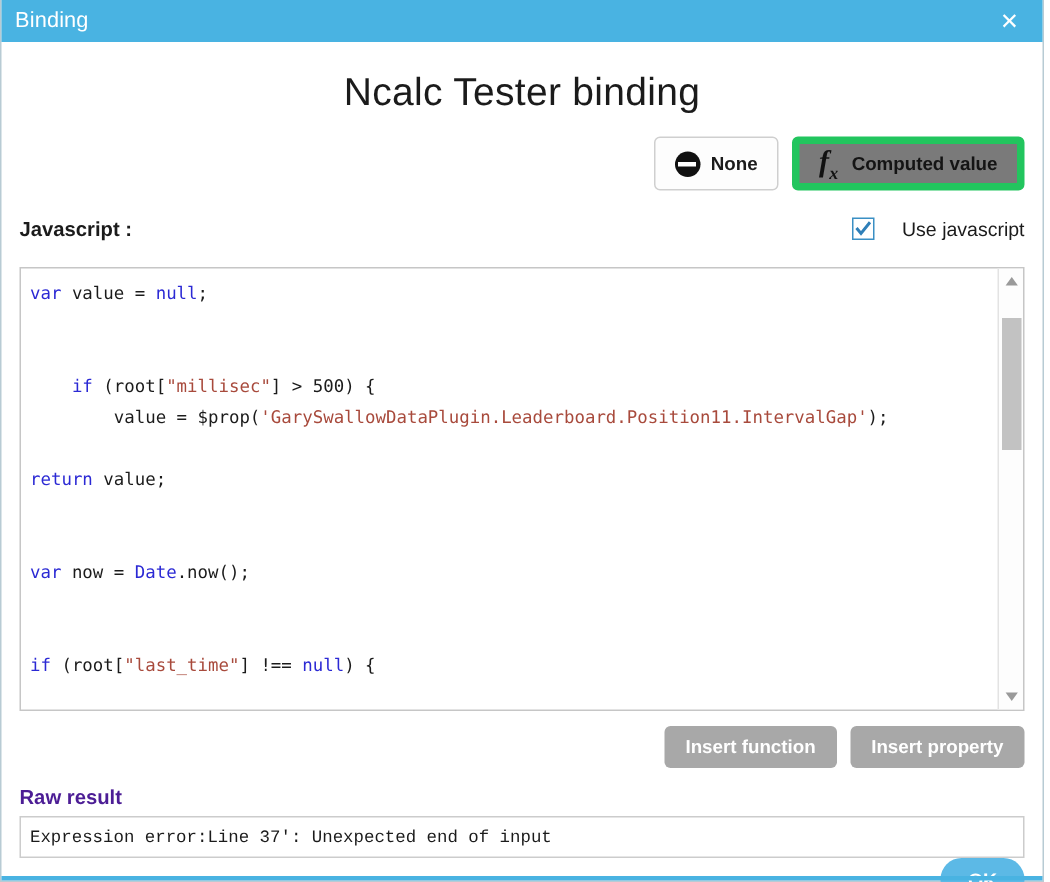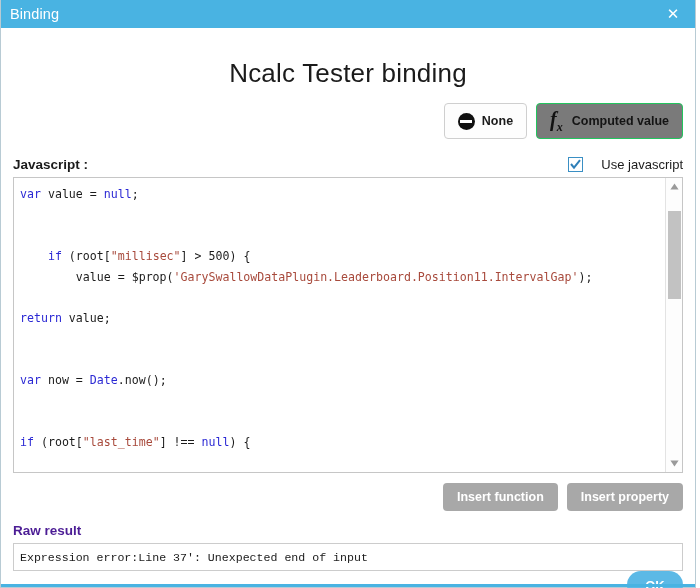--- a/index.html
+++ b/index.html
@@ -52,21 +52,21 @@
     position: relative;
     padding: 0 12px;
     display: flex;
     flex-direction: column;
   }
 
   .dialog-title {
     text-align: center;
     font-size: 26px;
     color: #1b1b1b;
-    margin-top: 30px;
+    margin-top: 18px;
     font-weight: normal;
     letter-spacing: 0.2px;
   }
 
   
   .mode-row {
     display: flex;
     justify-content: flex-end;
     gap: 9px;
     margin-top: 14px;
@@ -82,21 +82,21 @@
     font-size: 12.5px;
     font-weight: bold;
     color: #1b1b1b;
   }
   .mode-btn.unselected {
     background: #fdfdfd;
     border: 1px solid #cfcfcf;
   }
   .mode-btn.selected {
     background: #7a7a7a;
-    border: 1px solid #22c55e;
+    border: 5px solid #22c55e;
     color: #141414;
   }
   .icon-none {
     width: 17px; height: 17px;
     border-radius: 50%;
     background: #111111;
     position: relative;
     flex: 0 0 17px;
   }
   .icon-none::after {
@@ -119,21 +119,21 @@
     font-size: 12px;
     font-style: italic;
   }
 
   
   .js-label-row {
     display: flex;
     align-items: center;
     justify-content: space-between;
     margin-top: 18px;
-    margin-bottom: 5px;
+    margin-bottom: 18px;
   }
   .js-label {
     font-size: 13.5px;
     font-weight: bold;
     color: #1b1b1b;
   }
   .checkbox-wrap {
     display: flex;
     align-items: flex-start;
     gap: 18px;

